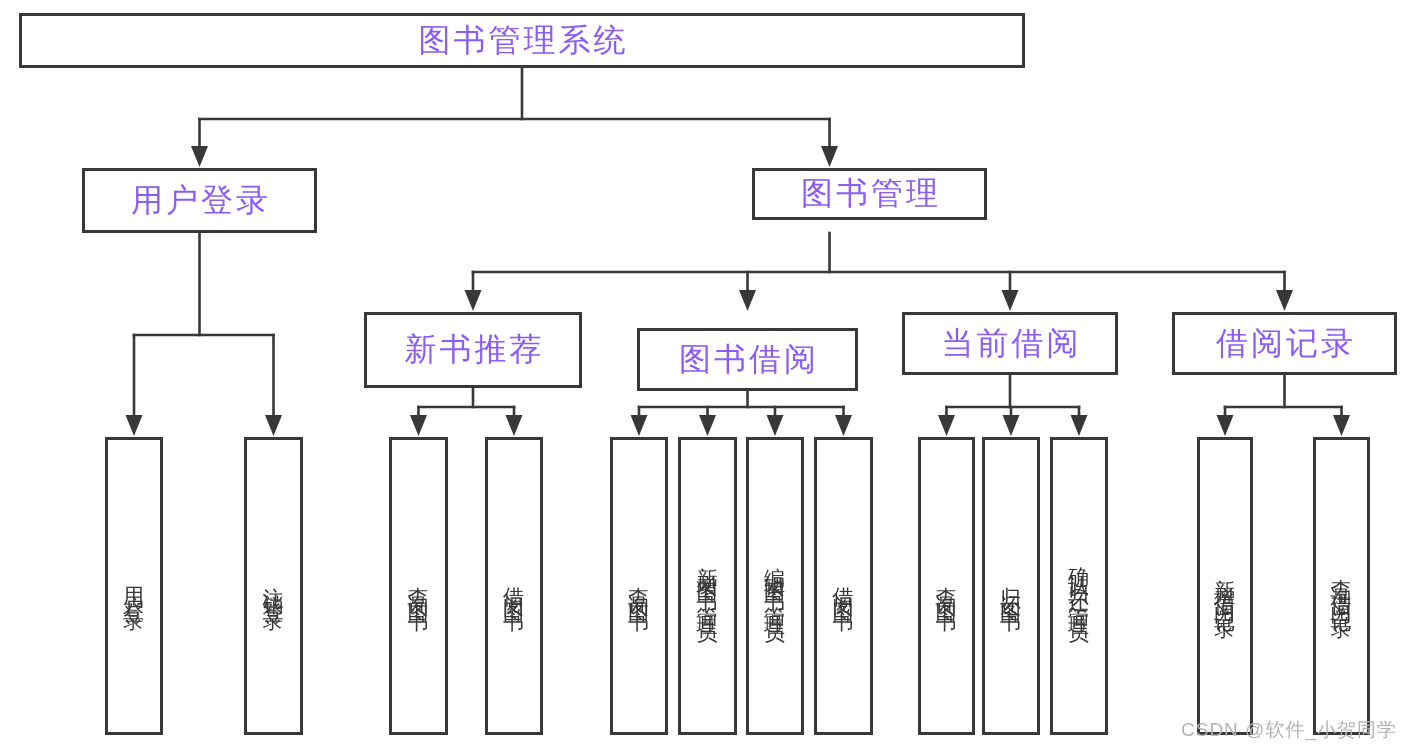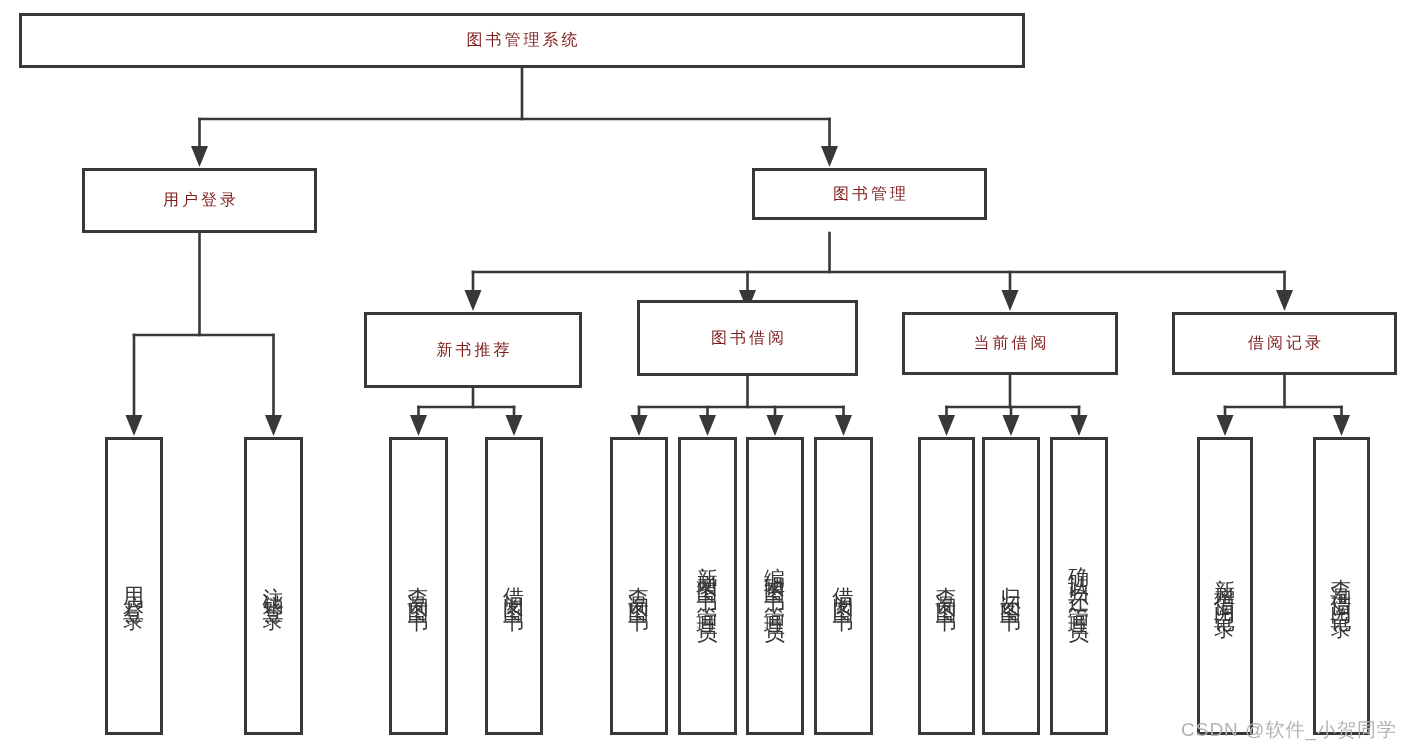--- a/index.html
+++ b/index.html
@@ -8,21 +8,21 @@
     font-family:"Liberation Sans",sans-serif;
   }
   #wires{position:absolute;left:0;top:0;width:1405px;height:747px;}
   .box{
     position:absolute;box-sizing:border-box;
     border:3px solid #383838;background:#ffffff;
     display:flex;align-items:center;justify-content:center;
     z-index:2;
   }
   .lbl{
-    font-size:16px;color:#7f1d1d;letter-spacing:3px;white-space:nowrap;
+    font-size:32px;color:#8b5cf6;letter-spacing:3px;white-space:nowrap;
     transform:translateX(1.5px);
   }
   .vlbl{
     writing-mode:vertical-rl;text-orientation:mixed;
     font-size:21px;color:#363636;letter-spacing:8px;line-height:1;
     white-space:nowrap;
   }
   .watermark{
     position:absolute;left:1181px;top:717px;z-index:5;
     font-size:19px;color:#b2b2b2;letter-spacing:1px;white-space:nowrap;
@@ -97,21 +97,21 @@
   <div class="box" style="left:82px;top:168px;width:235px;height:65px">
     <span class="lbl">用户登录</span>
   </div>
   <div class="box" style="left:752px;top:168px;width:235px;height:52px">
     <span class="lbl">图书管理</span>
   </div>
 
   <div class="box" style="left:364px;top:312px;width:218px;height:76px">
     <span class="lbl">新书推荐</span>
   </div>
-  <div class="box" style="left:637px;top:300px;width:221px;height:76px">
+  <div class="box" style="left:637px;top:328px;width:221px;height:63px">
     <span class="lbl">图书借阅</span>
   </div>
   <div class="box" style="left:902px;top:312px;width:216px;height:63px">
     <span class="lbl">当前借阅</span>
   </div>
   <div class="box" style="left:1172px;top:312px;width:225px;height:63px">
     <span class="lbl">借阅记录</span>
   </div>
 
   <div class="box" style="left:105px;top:437px;width:58px;height:298px">

